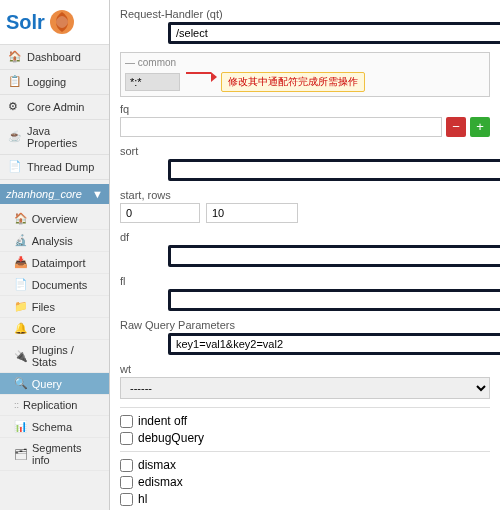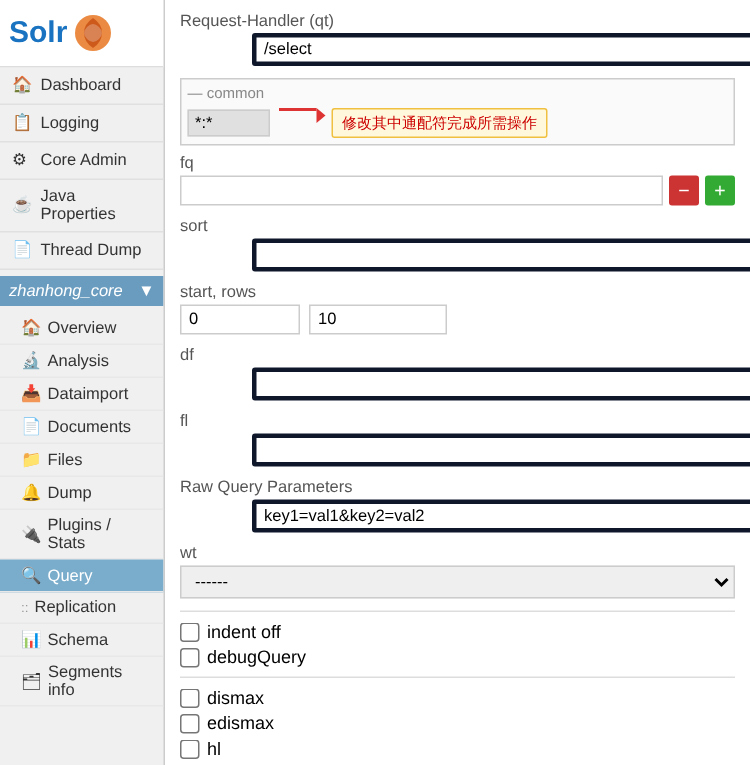--- a/index.html
+++ b/index.html
@@ -285,21 +285,21 @@
     <div class="core-nav-item">
       <span style="margin-right:4px;">📄</span>
       <span>Documents</span>
     </div>
     <div class="core-nav-item">
       <span style="margin-right:4px;">📁</span>
       <span>Files</span>
     </div>
     <div class="core-nav-item">
       <span style="margin-right:4px;">🔔</span>
-      <span>Dump</span>
+      <span>Core</span>
     </div>
     <div class="core-nav-item">
       <span style="margin-right:4px;">🔌</span>
       <span>Plugins / Stats</span>
     </div>
     <div class="core-nav-item active">
       <span style="margin-right:4px;">🔍</span>
       <span>Query</span>
     </div>
     <div class="core-nav-item">

